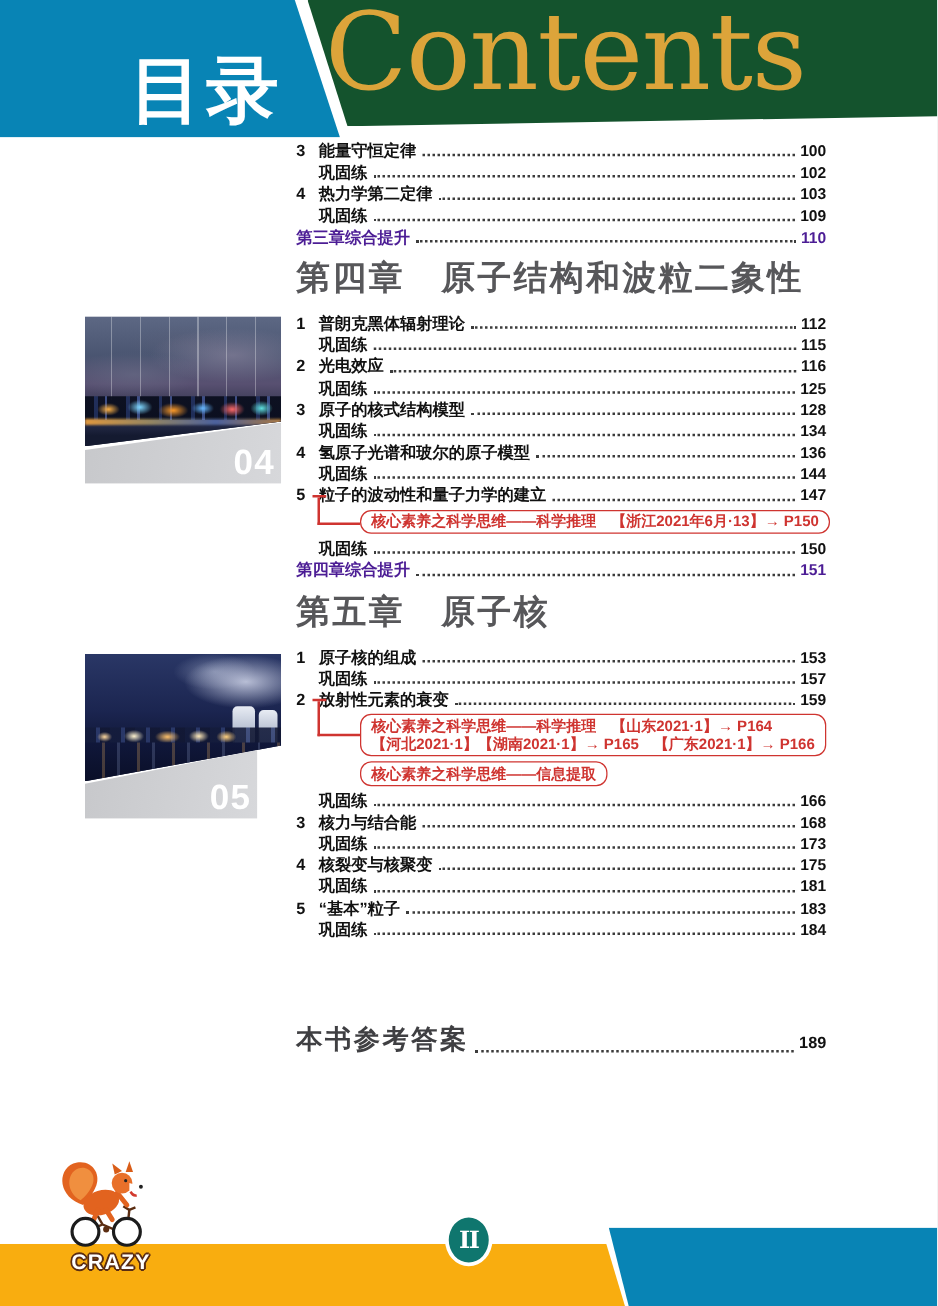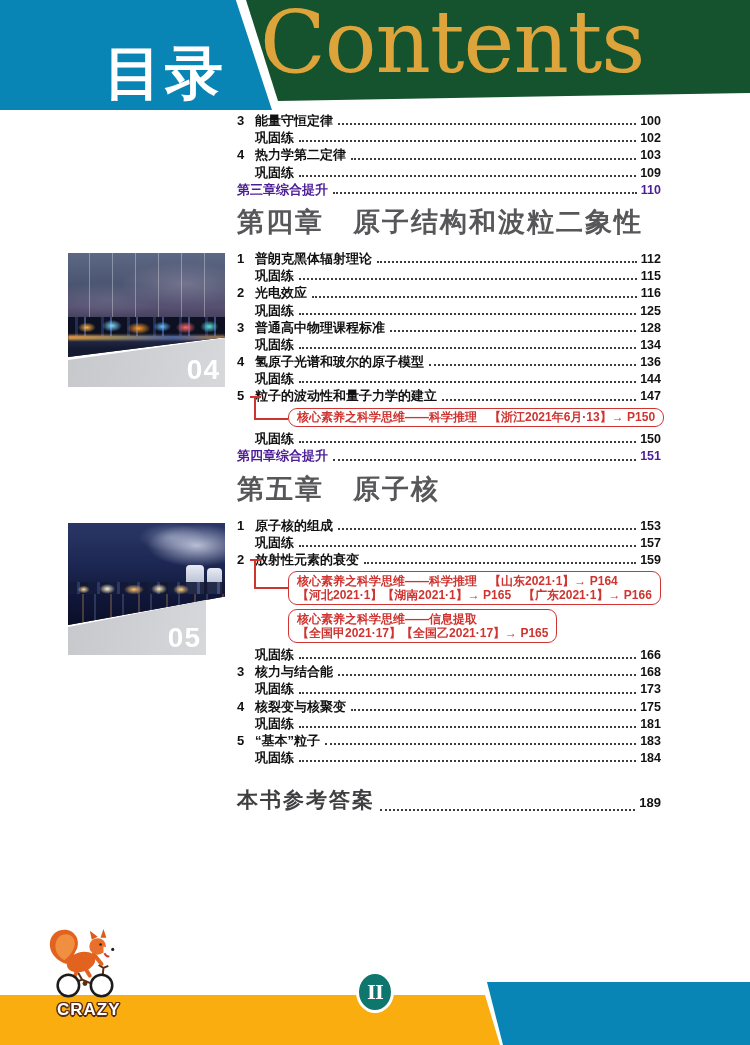--- a/index.html
+++ b/index.html
@@ -34,21 +34,21 @@
   .redbox-group::before{content:"";position:absolute;left:-34px;top:-10px;width:32px;height:20px;
                         border-left:2px solid #cf3430;border-bottom:2px solid #cf3430;}
   .redbox-group.tall::before{height:26px;}
   .redbox-group::after{content:"";position:absolute;left:-38px;top:-12px;width:11px;height:0;
                        border-top:2.5px solid #cf3430;}
   .redbox{border:1.5px solid #cf3430;border-radius:9px;padding:1.5px 8px;color:#cf3430;
           font-size:12px;font-weight:bold;line-height:14.5px;width:fit-content;white-space:nowrap;}
   .redbox + .redbox{margin-top:4px;}
 
   
-  .answers{position:absolute;left:237px;top:786px;width:424px;}
+  .answers{position:absolute;left:237px;top:817px;width:424px;}
   .answer-row{display:flex;align-items:baseline;height:32px;}
   .answer-label{font-family:"Liberation Serif","DejaVu Serif",serif;font-weight:bold;font-size:21px;
                 color:#3f3f42;letter-spacing:2px;flex:none;}
   .answer-row .dots{margin-bottom:7px;}
   .answer-pg{flex:none;font-size:13px;font-weight:bold;color:#111;}
 
   
   .notice{position:absolute;left:88px;top:858px;width:574px;font-family:"Liberation Serif","DejaVu Serif",serif;
           font-style:italic;font-size:13px;line-height:15.6px;color:#1c1c1c;text-indent:2em;text-align:justify;}
 
@@ -200,21 +200,21 @@
         <span class="dots"></span>
         <span class="pg">116</span>
       </div>
       <div class="row sub">
         <span class="label">巩固练</span>
         <span class="dots"></span>
         <span class="pg">125</span>
       </div>
       <div class="row">
         <span class="num">3</span>
-        <span class="label">普通高中物理课程标准</span>
+        <span class="label">原子的核式结构模型</span>
         <span class="dots"></span>
         <span class="pg">128</span>
       </div>
       <div class="row sub">
         <span class="label">巩固练</span>
         <span class="dots"></span>
         <span class="pg">134</span>
       </div>
       <div class="row">
         <span class="num">4</span>
@@ -266,21 +266,20 @@
         <span class="dots"></span>
         <span class="pg">159</span>
       </div>
       <div class="redbox-group tall">
         <div class="redbox">
           <div class="redbox-line">核心素养之科学思维——科学推理　【山东2021·1】→ P164</div>
           <div class="redbox-line">【河北2021·1】【湖南2021·1】→ P165　【广东2021·1】→ P166</div>
         </div>
         <div class="redbox">
           <div class="redbox-line">核心素养之科学思维——信息提取</div>
-          <div class="redbox-line">【全国甲2021·17】【全国乙2021·17】→ P165</div>
         </div>
       </div>
       <div class="row sub">
         <span class="label">巩固练</span>
         <span class="dots"></span>
         <span class="pg">166</span>
       </div>
       <div class="row">
         <span class="num">3</span>
         <span class="label">核力与结合能</span>

